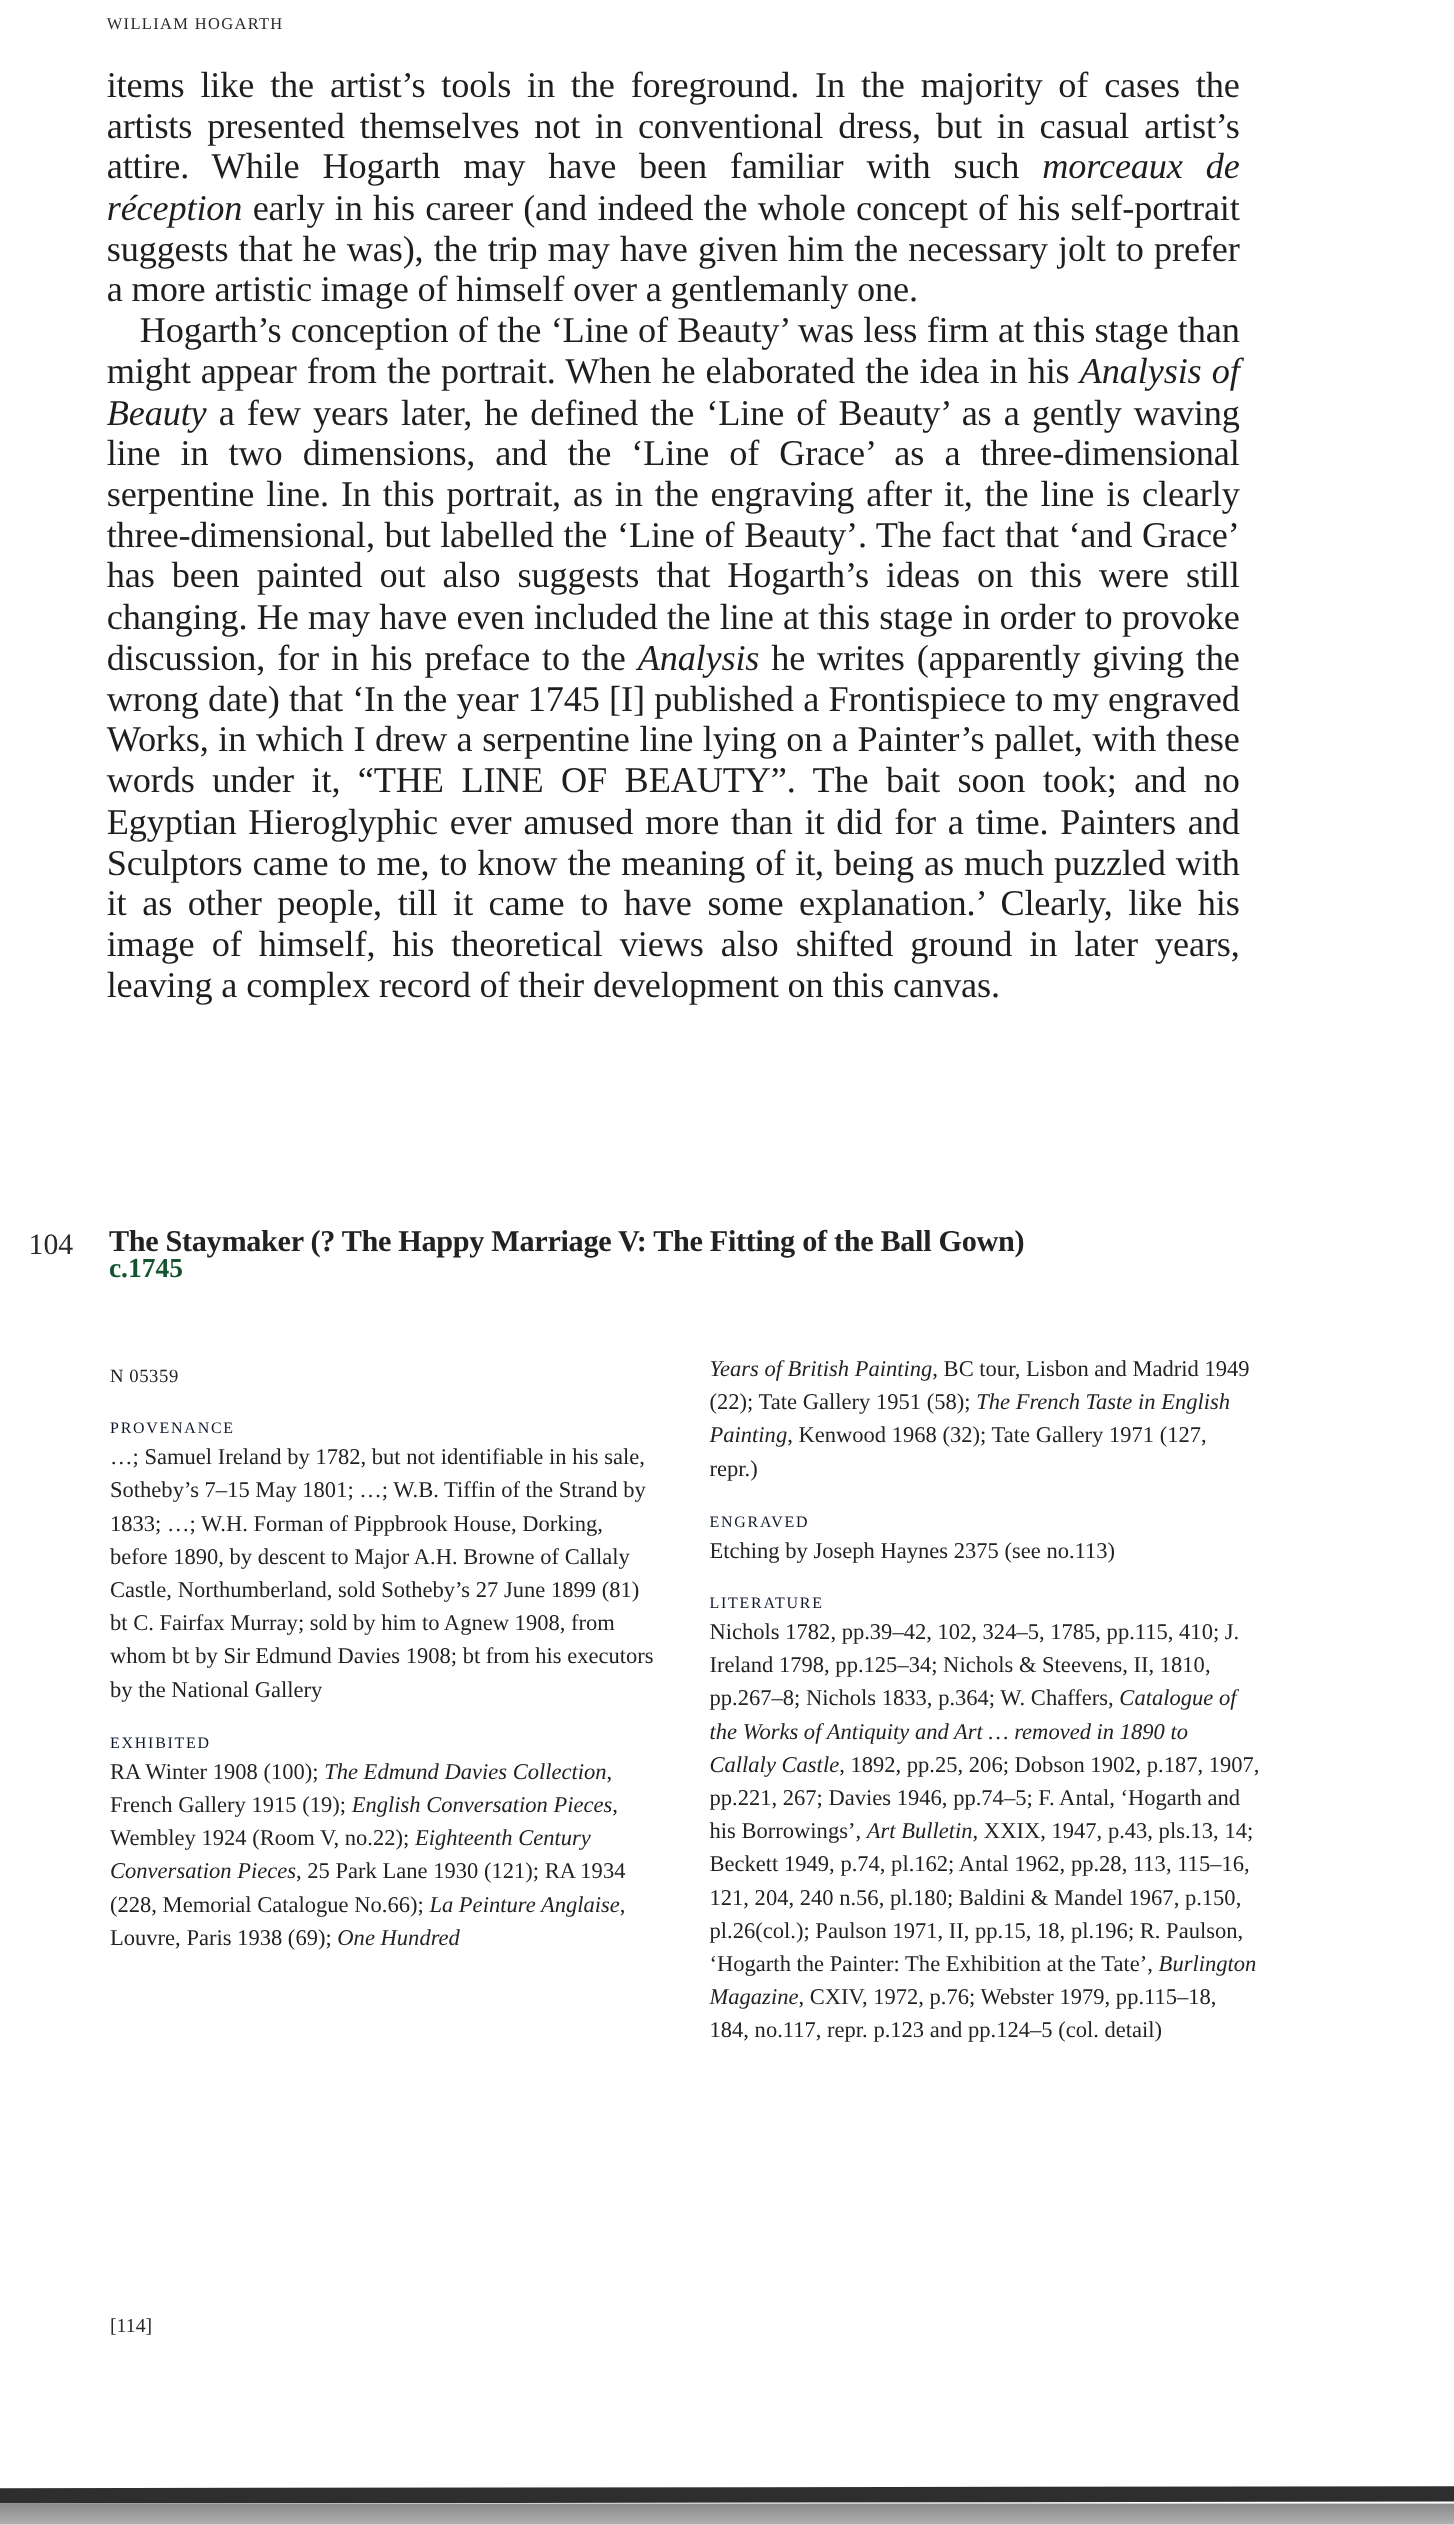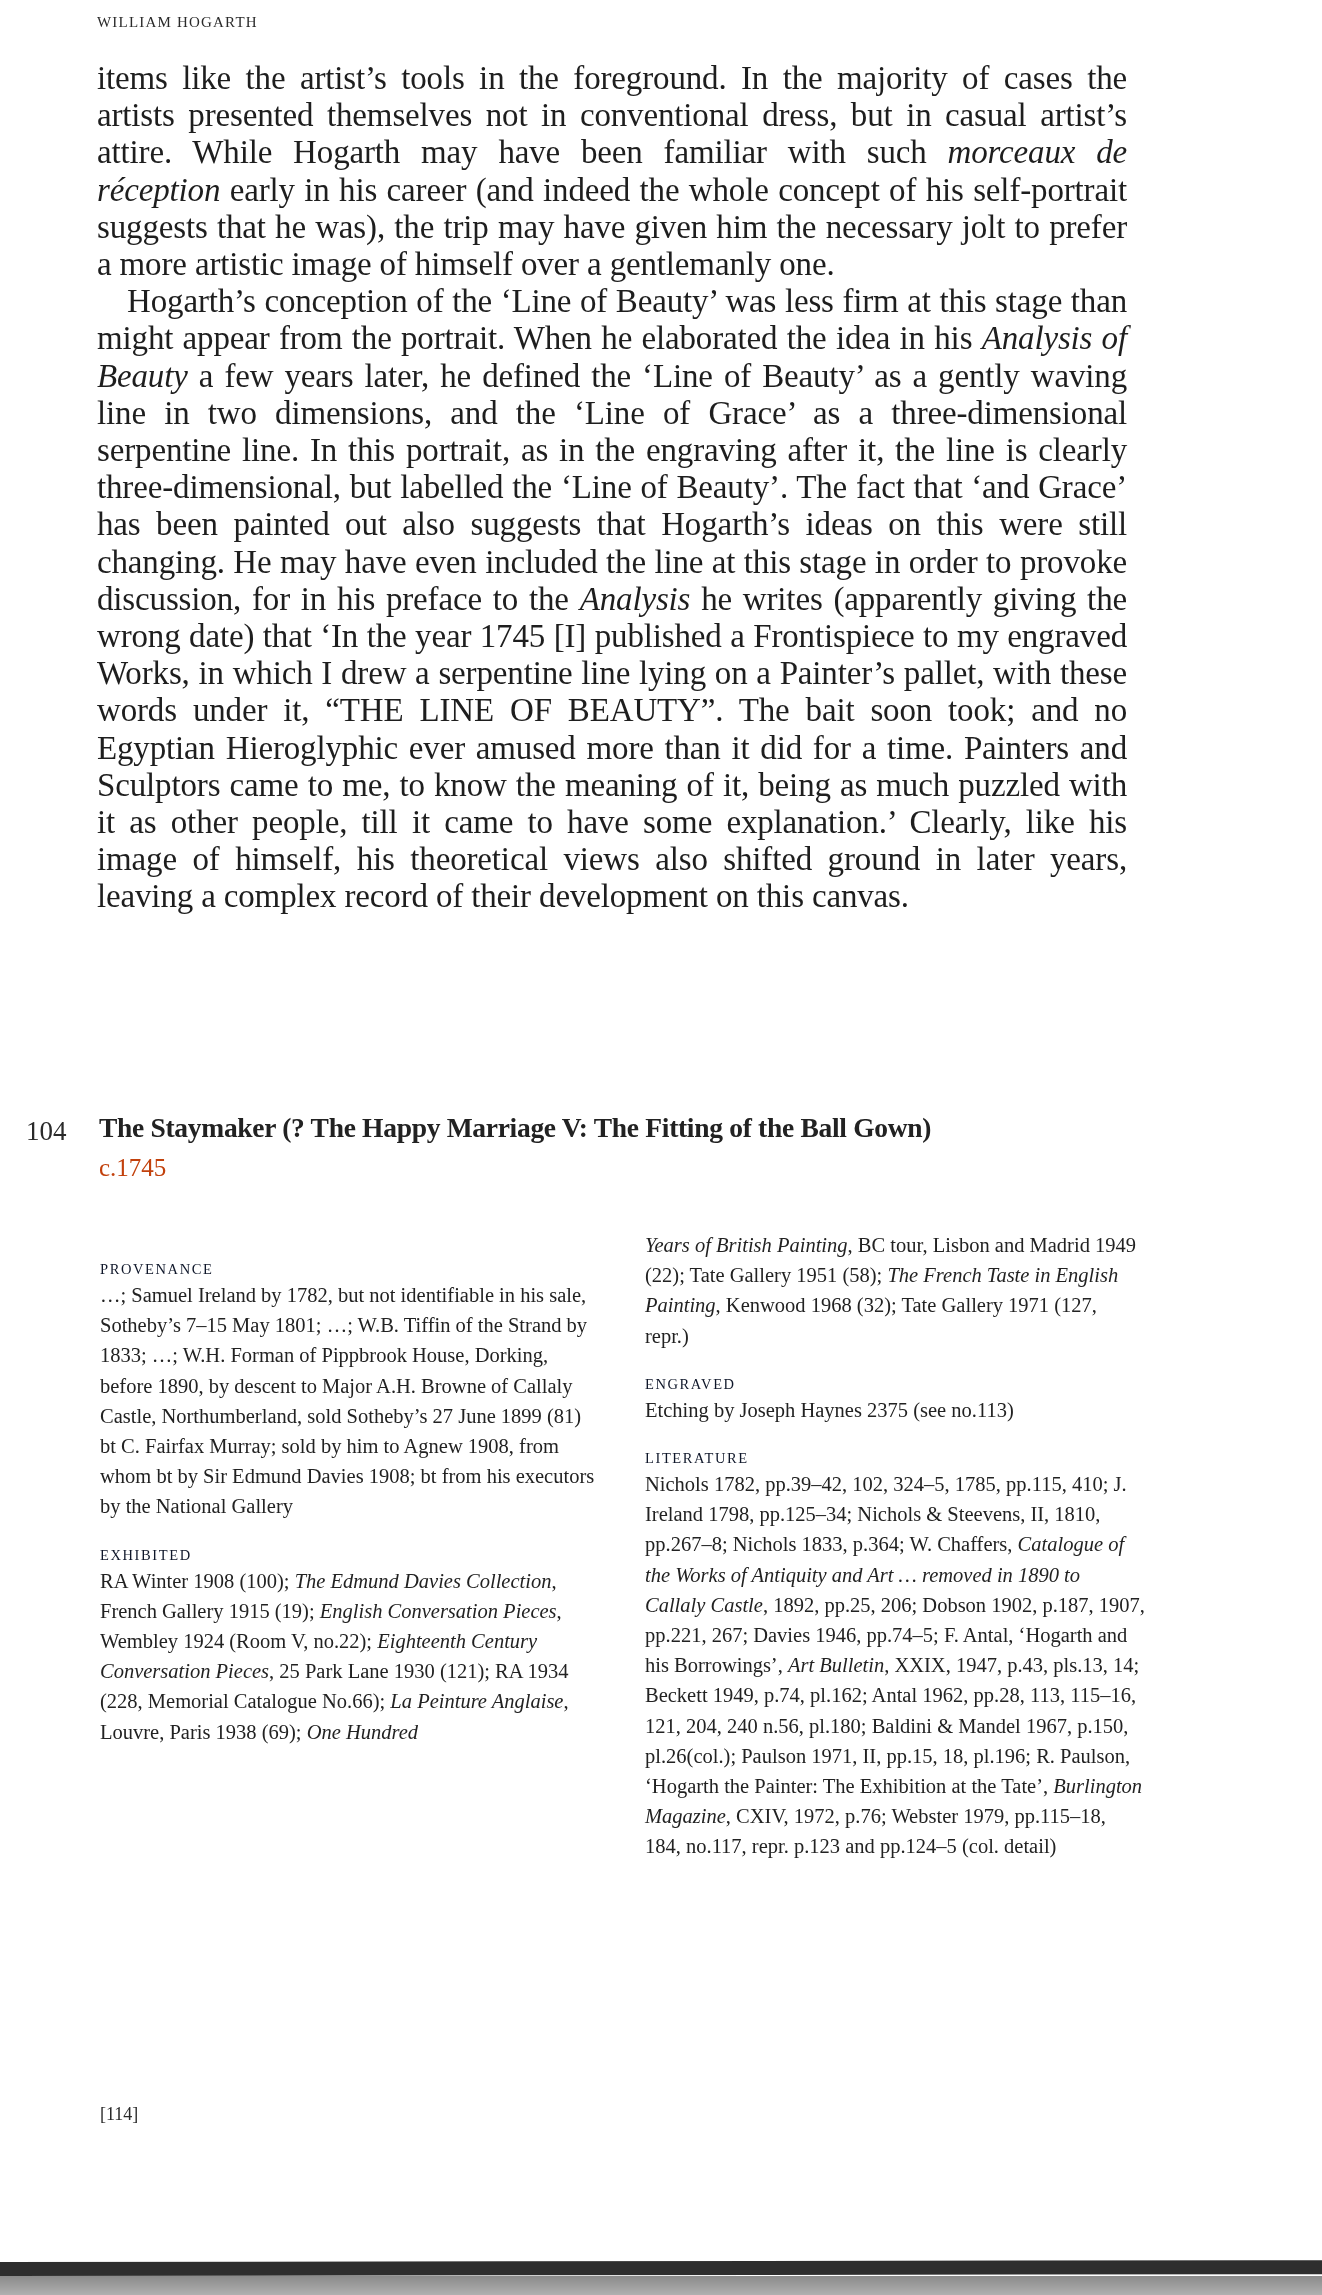--- a/index.html
+++ b/index.html
@@ -23,21 +23,21 @@
     position: absolute; left: 26px; top: 1112px; width: 1200px;
   }
   .entry-num {
     position: absolute; left: 0; top: 4px; font-size: 27px; color: #2a2a2a;
   }
   .entry-title {
     position: absolute; left: 73px; top: 0; font-size: 27.5px;
     font-weight: bold; white-space: nowrap; letter-spacing: -0.3px; color: #222;
   }
   .entry-date {
-    position: absolute; left: 73px; top: 42px; font-size: 25px; color: #c2410c;
+    position: absolute; left: 73px; top: 28px; font-size: 25px; color: #14532d; font-weight: bold;
   }
   .col {
     position: absolute; font-size: 20.5px; line-height: 30.2px; color: #222;
   }
   .col-left { left: 100px; top: 1236px; width: 500px; }
   .col-right { left: 645px; top: 1230px; width: 500px; }
   .block { margin: 0; }
   .label {
     font-size: 14.5px; letter-spacing: 1.6px; line-height: 22px;
     margin-top: 22px; color: #0f172a;
@@ -66,20 +66,21 @@
   <p class="indent"><span>Hogarth’s conception of the ‘Line of Beauty’ was less firm at this stage than might appear from the portrait. When he elaborated the idea in his </span><i>Analysis of Beauty</i><span> a few years later, he defined the ‘Line of Beauty’ as a gently waving line in two dimensions, and the ‘Line of Grace’ as a three-dimensional serpentine line. In this portrait, as in the engraving after it, the line is clearly three-dimensional, but labelled the ‘Line of Beauty’. The fact that ‘and Grace’ has been painted out also suggests that Hogarth’s ideas on this were still changing. He may have even included the line at this stage in order to provoke discussion, for in his preface to the </span><i>Analysis</i><span> he writes (apparently giving the wrong date) that ‘In the year 1745 [I] published a Frontispiece to my engraved Works, in which I drew a serpentine line lying on a Painter’s pallet, with these words under it, “THE LINE OF BEAUTY”. The bait soon took; and no Egyptian Hieroglyphic ever amused more than it did for a time. Painters and Sculptors came to me, to know the meaning of it, being as much puzzled with it as other people, till it came to have some explanation.’ Clearly, like his image of himself, his theoretical views also shifted ground in later years, leaving a complex record of their development on this canvas.</span></p>
 </div>
 
 <div class="entry-head">
   <span class="entry-num">104</span>
   <span class="entry-title">The Staymaker (? The Happy Marriage V: The Fitting of the Ball Gown)</span>
   <span class="entry-date">c.1745</span>
 </div>
 
 <div class="col col-left">
+  <div class="cat-no">N 05359</div>
 
   <div class="label">PROVENANCE</div>
   <div class="block"><span>…; Samuel Ireland by 1782, but not identifiable in his sale, Sotheby’s 7–15 May 1801; …; W.B. Tiffin of the Strand by 1833; …; W.H. Forman of Pippbrook House, Dorking, before 1890, by descent to Major A.H. Browne of Callaly Castle, Northumberland, sold Sotheby’s 27 June 1899 (81) bt C. Fairfax Murray; sold by him to Agnew 1908, from whom bt by Sir Edmund Davies 1908; bt from his executors by the National Gallery</span></div>
 
   <div class="label">EXHIBITED</div>
   <div class="block"><span>RA Winter 1908 (100); </span><i>The Edmund Davies Collection</i><span>, French Gallery 1915 (19); </span><i>English Conversation Pieces</i><span>, Wembley 1924 (Room V, no.22); </span><i>Eighteenth Century Conversation Pieces</i><span>, 25 Park Lane 1930 (121); RA 1934 (228, Memorial Catalogue No.66); </span><i>La Peinture Anglaise</i><span>, Louvre, Paris 1938 (69); </span><i>One Hundred</i></div>
 </div>
 
 <div class="col col-right">
   <div class="block"><i>Years of British Painting</i><span>, BC tour, Lisbon and Madrid 1949 (22); Tate Gallery 1951 (58); </span><i>The French Taste in English Painting</i><span>, Kenwood 1968 (32); Tate Gallery 1971 (127, repr.)</span></div>

